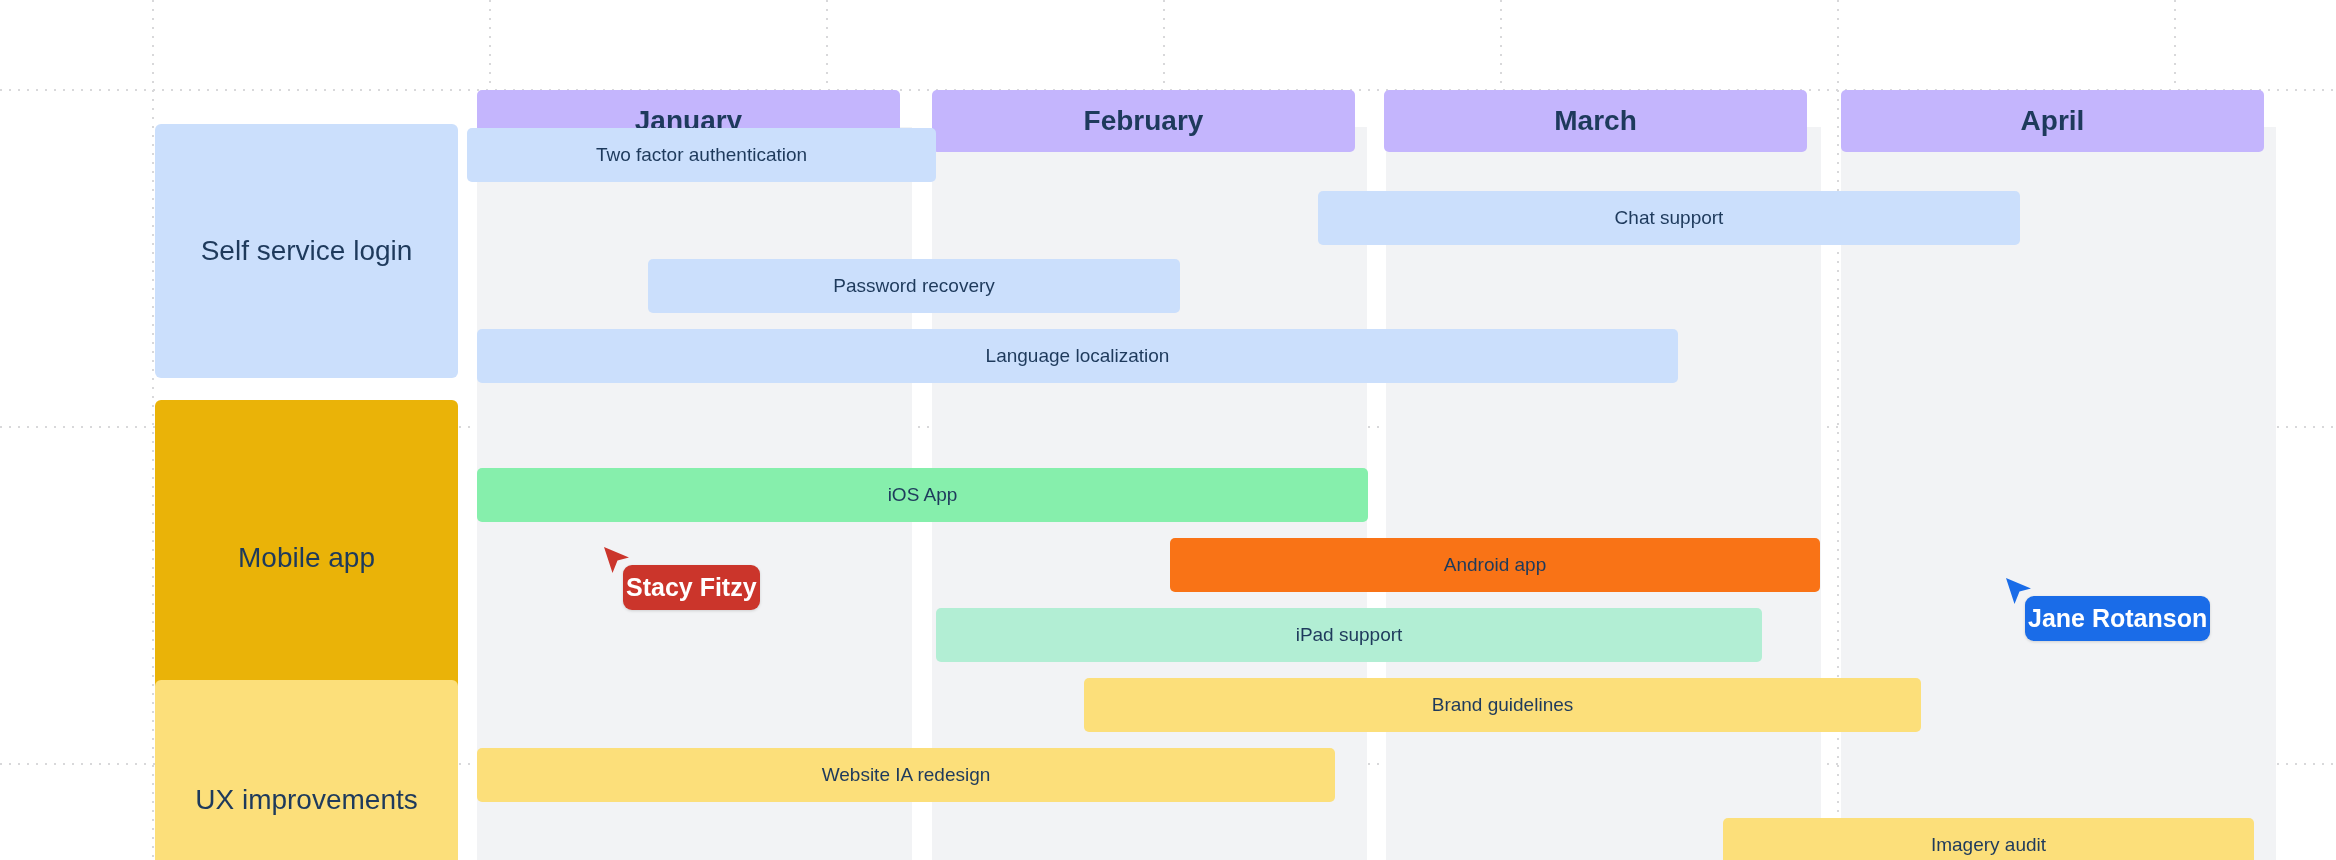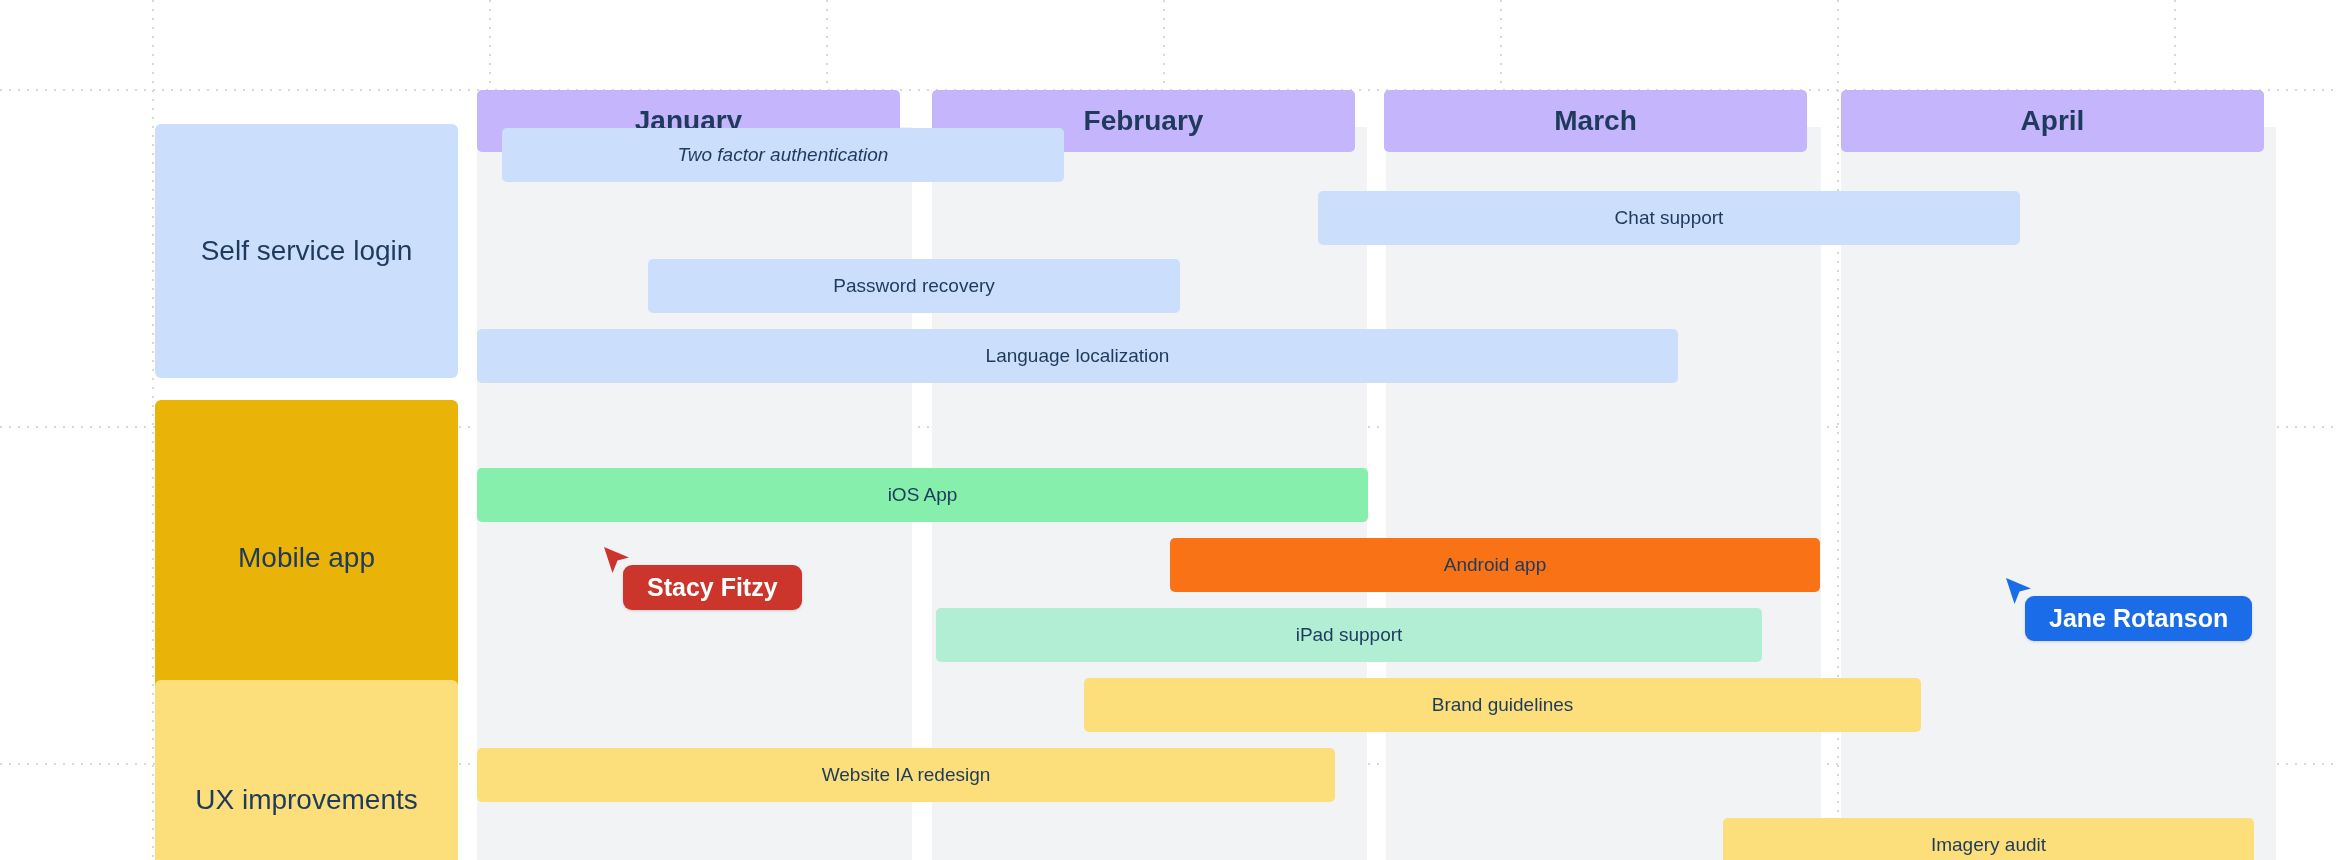--- a/index.html
+++ b/index.html
@@ -18,21 +18,21 @@
     font-size:28px;font-weight:bold;color:#1e3a5c;z-index:2;margin-top:48px;}
   .category-block{position:absolute;left:155px;width:303px;border-radius:6px;
     display:flex;align-items:center;justify-content:center;text-align:center;
     font-size:28px;font-weight:normal;color:#1e3a5c;line-height:1.35;
     padding:0 28px;box-sizing:border-box;z-index:2;}
   .task-bar{position:absolute;height:54px;border-radius:5px;
     display:flex;align-items:center;justify-content:center;
     font-size:19px;color:#1e3a5c;z-index:2;white-space:nowrap;}
   .user-cursor{position:absolute;z-index:5;}
   .cursor-arrow{display:block;}
-  .cursor-label{position:absolute;left:22px;top:20px;padding:8px 24px;border-radius:9px;
+  .cursor-label{position:absolute;left:22px;top:20px;padding:8px 3px;border-radius:9px;
     color:#ffffff;font-weight:bold;font-size:25px;white-space:nowrap;
     box-shadow:0 1px 3px rgba(0,0,0,0.15);}
 </style>
 </head>
 <body>
 
 <div class="grid-v" style="left:152px"></div>
 <div class="grid-v" style="left:489px"></div>
 <div class="grid-v" style="left:826px"></div>
 <div class="grid-v" style="left:1163px"></div>
@@ -50,21 +50,21 @@
 
 <div class="month-header" style="left: 477px;">January</div>
 <div class="month-header" style="left: 932px;">February</div>
 <div class="month-header" style="left: 1384px;">March</div>
 <div class="month-header" style="left: 1841px;">April</div>
 
 <div class="category-block" style="top: 124px; height: 254px; background: rgb(203, 223, 252);">Self service login</div>
 <div class="category-block" style="top: 400px; height: 316px; background: #eab308;">Mobile app</div>
 <div class="category-block" style="top: 680px; height: 240px; background: rgb(252, 223, 122);">UX improvements</div>
 
-<div class="task-bar" style="left: 502px; width: 562px; top: 128px; background: rgb(203, 223, 252); font-style: italic;">Two factor authentication</div>
+<div class="task-bar" style="left: 467px; width: 469px; top: 128px; background: rgb(203, 223, 252);">Two factor authentication</div>
 <div class="task-bar" style="left: 1318px; width: 702px; top: 191px; background: rgb(203, 223, 252);">Chat support</div>
 <div class="task-bar" style="left: 648px; width: 532px; top: 259px; background: rgb(203, 223, 252);">Password recovery</div>
 <div class="task-bar" style="left: 477px; width: 1201px; top: 329px; background: rgb(203, 223, 252);">Language localization</div>
 <div class="task-bar" style="left: 477px; width: 891px; top: 468px; background: #86efac;">iOS App</div>
 <div class="task-bar" style="left: 1170px; width: 650px; top: 538px; background: #f97316;">Android app</div>
 <div class="task-bar" style="left: 936px; width: 826px; top: 608px; background: rgb(178, 238, 212);">iPad support</div>
 <div class="task-bar" style="left: 1084px; width: 837px; top: 678px; background: rgb(252, 223, 122);">Brand guidelines</div>
 <div class="task-bar" style="left: 477px; width: 858px; top: 748px; background: rgb(252, 223, 122);">Website IA redesign</div>
 <div class="task-bar" style="left: 1723px; width: 531px; top: 818px; background: rgb(252, 223, 122);">Imagery audit</div>
 

